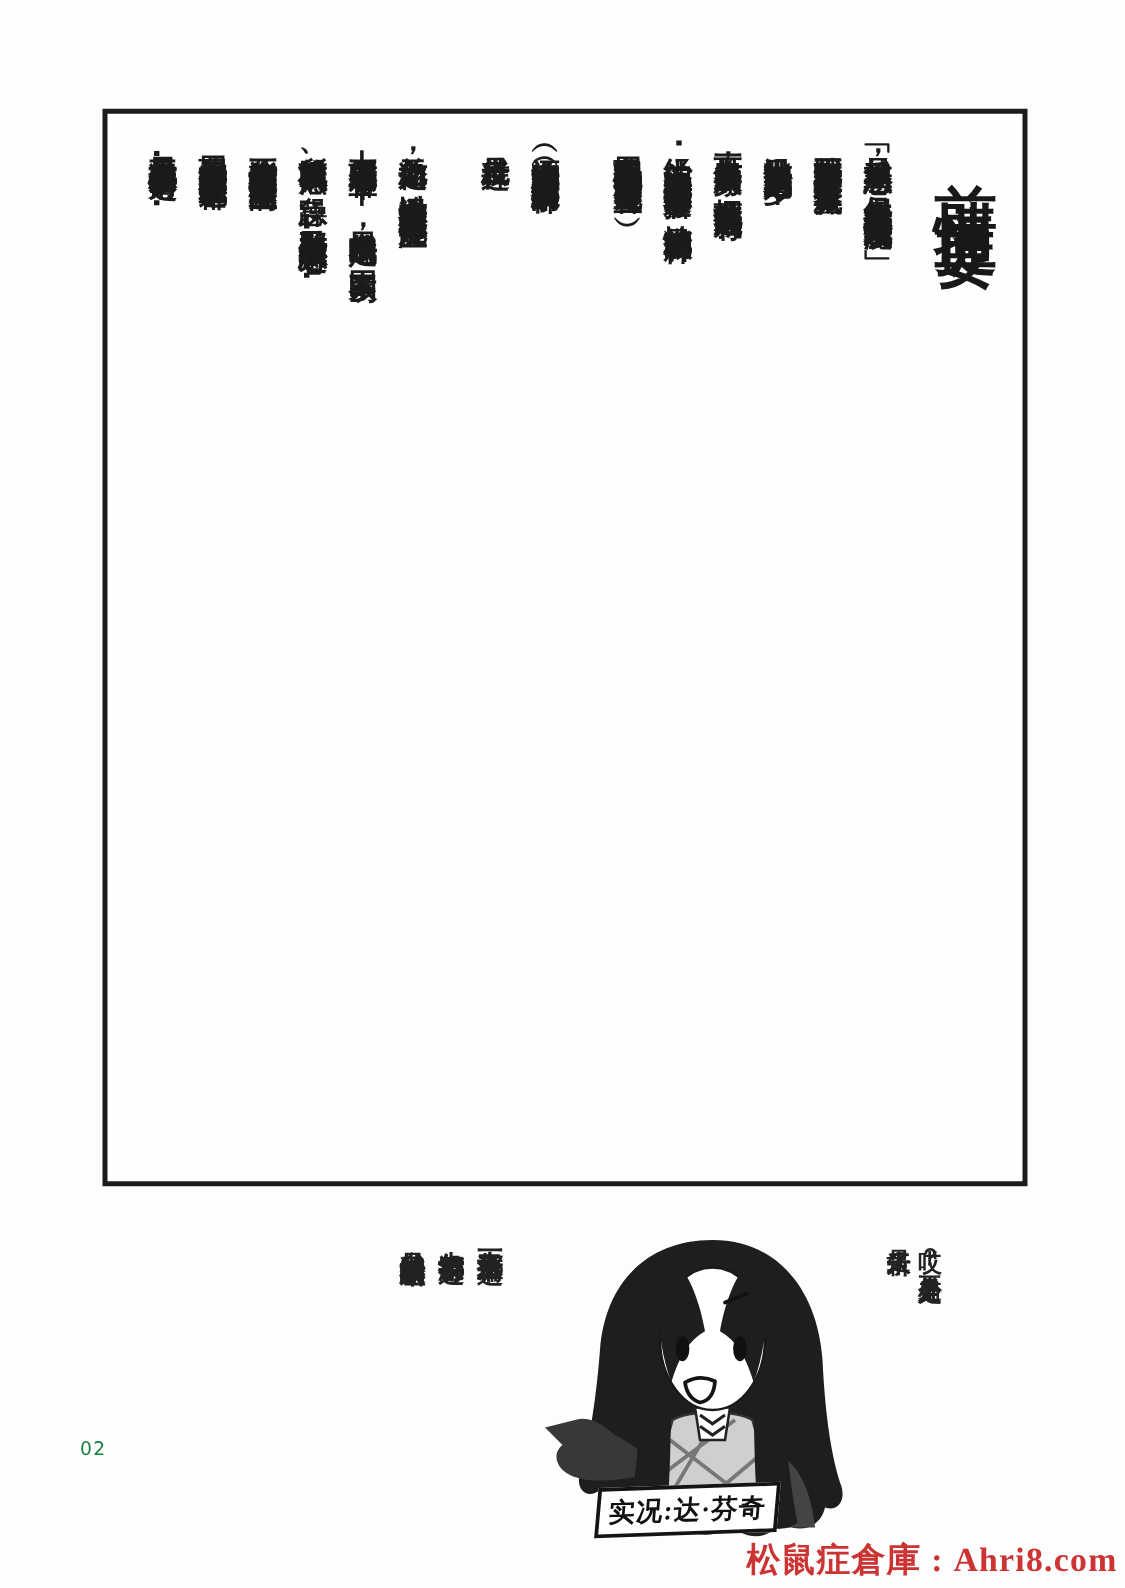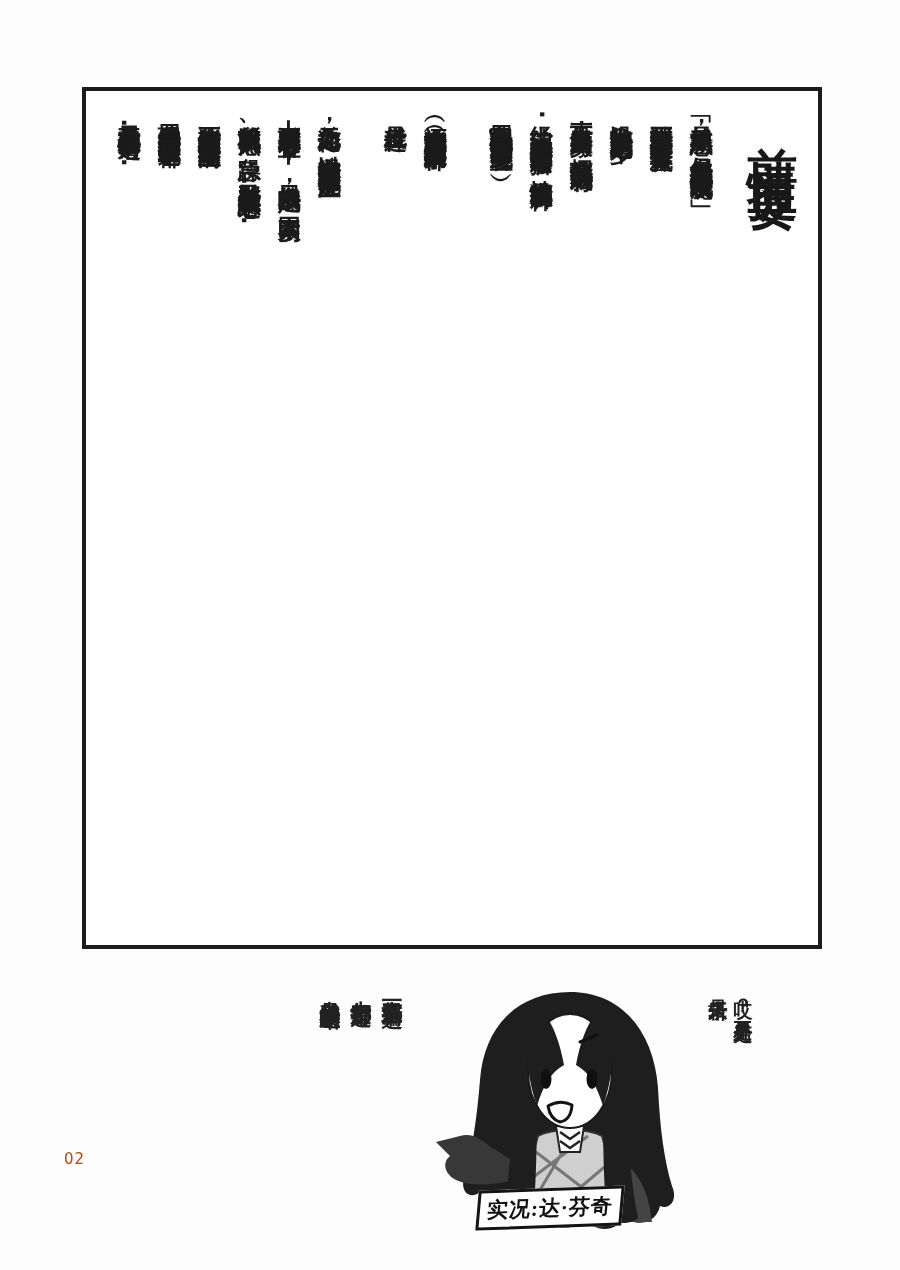--- a/index.html
+++ b/index.html
@@ -45,21 +45,21 @@
   .sign{
     position:absolute;left:477px;top:1188px;width:146px;height:40px;
     background:#ffffff;border:3px solid #141414;box-sizing:border-box;
     transform:rotate(-2deg) skewX(-7deg);
     font-family:"Liberation Serif",serif;font-weight:700;font-size:21px;
     line-height:34px;text-align:center;color:#111;letter-spacing:1px;
   }
 
   .page-number{
     position:absolute;left:64px;top:1150px;
-    font-size:15px;color:#c2410c;letter-spacing:1px;text-align:center;
+    font-size:15px;color:#15803d;letter-spacing:1px;text-align:center;
   }
   .watermark{
     position:absolute;right:6px;top:1230px;
     font-family:"Liberation Serif",serif;
     font-size:27px;font-weight:700;color:#cc3434;letter-spacing:1px;
     white-space:nowrap;
   }
 </style>
 </head>
 <body>
@@ -133,14 +133,15 @@
       <ellipse cx="172" cy="93" rx="5.5" ry="10" fill="#101010"></ellipse>
 
       <path d="M128,120 Q140,113 152,119 Q151,134 140,136 Q130,133 128,120 Z" fill="#ffffff" stroke="#141414" stroke-width="3" stroke-linejoin="round"></path>
     </svg>
   </div>
 
   <div class="sign">实况:达·芬奇</div>
 
   <div class="page-number">02</div>
 
+  <div class="watermark">松鼠症倉庫 : Ahri8.com</div>
 
 </div>
 
 </body></html>

